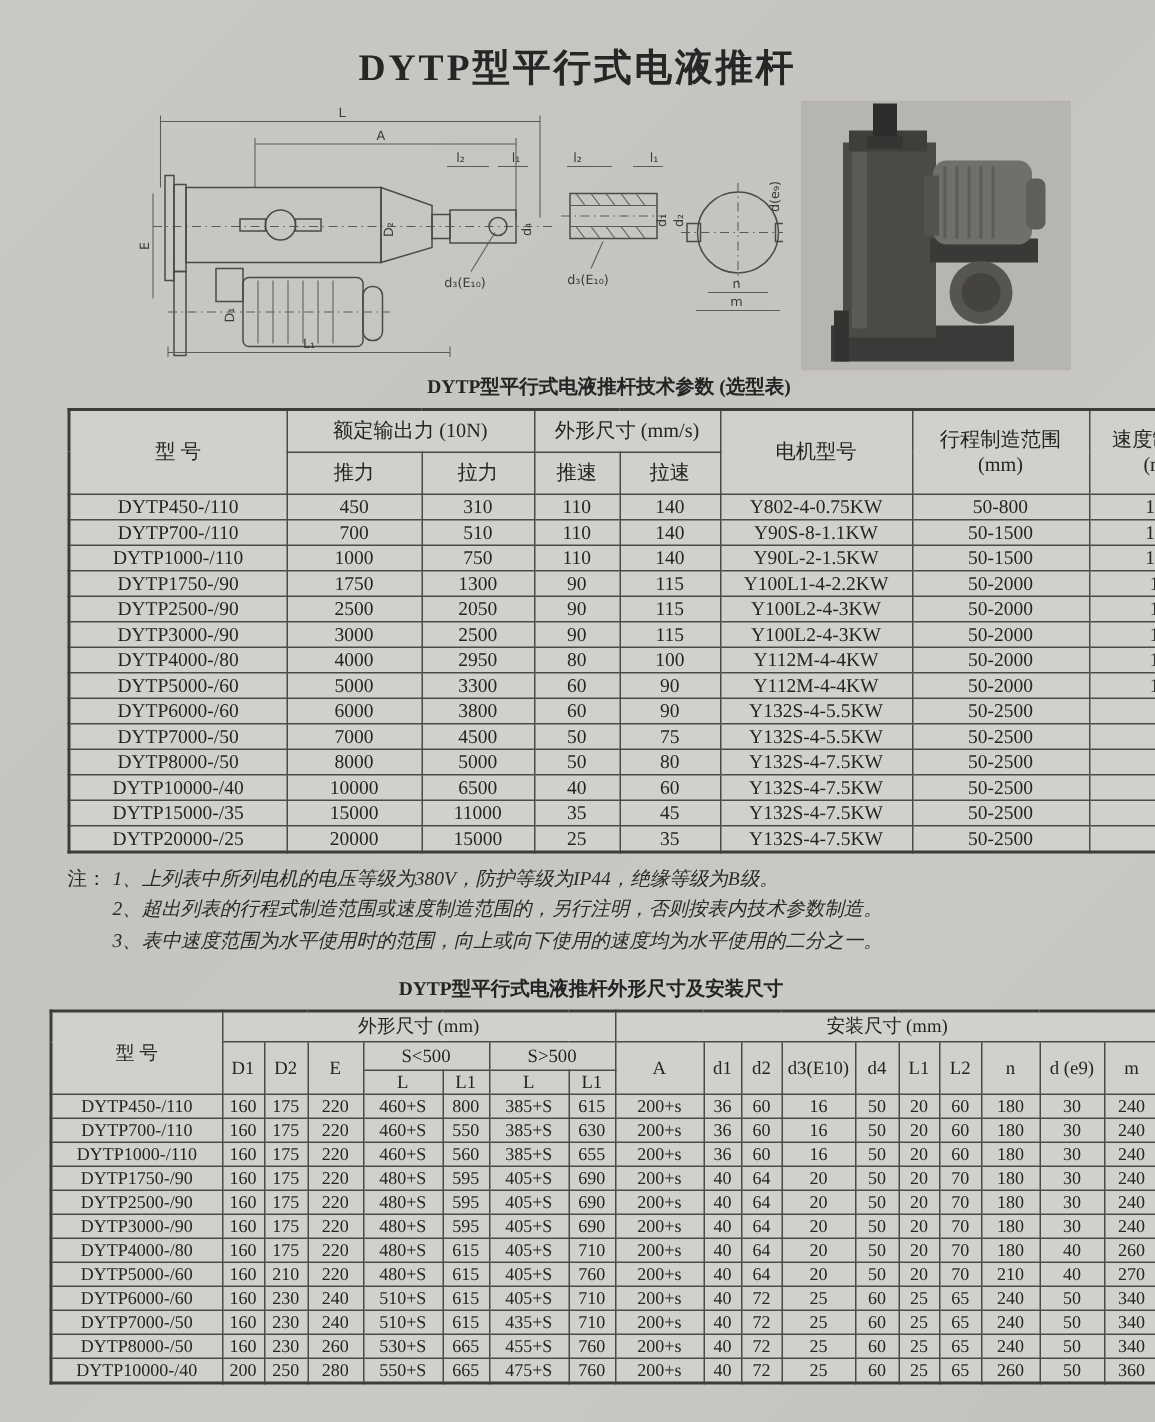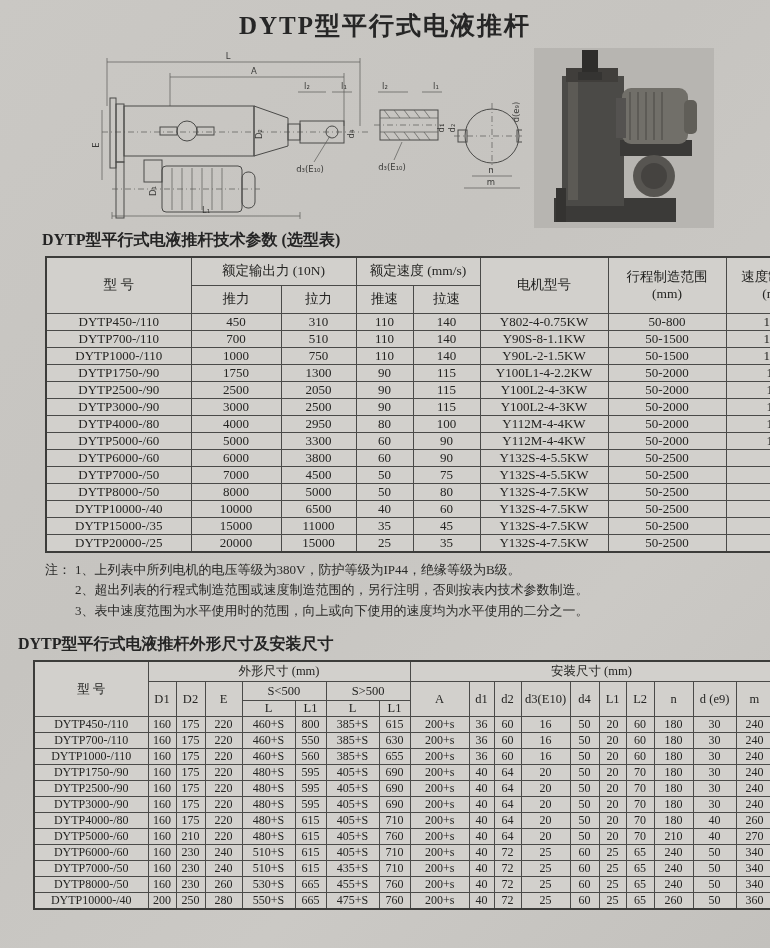--- a/index.html
+++ b/index.html
@@ -4,52 +4,52 @@
 <style>
   * { margin:0; padding:0; box-sizing:border-box; }
   html,body { background:#9a9894; }
   .page {
     position:relative; width:770px; height:948px; margin:0 auto;
     background:linear-gradient(135deg,#cac8c4 0%, #c6c4c0 40%, #cbc9c5 70%, #c3c1bd 100%);
     font-family:"Liberation Serif","DejaVu Serif",serif;
     color:#1f1f1f; overflow:hidden;
   }
   .title {
-    padding-top:9px; text-align:center; font-size:25px; font-weight:bold;
+    padding-top:28px; text-align:center; font-size:25px; font-weight:bold;
     letter-spacing:2px; color:#262626;
   }
   .figure-row { position:relative; height:172px; margin-top:6px; }
   .tech-drawing { position:absolute; left:92px; top:0; }
   .photo { position:absolute; left:534px; top:0; }
   .svg-line { stroke:#4a4a48; stroke-width:1; fill:none; }
   .svg-thin { stroke:#5a5a58; stroke-width:0.7; fill:none; }
   .svg-dash { stroke:#5a5a58; stroke-width:0.7; fill:none; stroke-dasharray:6 3 1 3; }
   .svg-label { font-family:"DejaVu Sans","Liberation Sans",sans-serif; font-size:8.5px; fill:#3a3a38; }
-  .section-title { font-size:16px; font-weight:bold; color:#242424; }
+  .section-title { font-size:13px; font-weight:bold; color:#242424;text-align:center; }
   .sec1-title { margin:10px 0 5px 42px; }
   .sec2-title { margin:12px 0 5px 18px; }
   table { border-collapse:collapse; table-layout:fixed; background:#d2d0cc; }
   .spec-table { margin-left:45px; width:692px; border:2px solid #3c3c3a; }
   .dim-table  { margin-left:33px; width:727px; border:2px solid #3c3c3a; }
   th, td {
     border:1px solid #4a4a48; text-align:center; vertical-align:middle;
     overflow:hidden; white-space:nowrap; color:#242422;
   }
   th { font-weight:normal; white-space:pre-line; }
   .spec-table th { font-size:13.5px; height:28px;margin-left:32px; }
   .spec-table td { font-size:13px; height:16px; padding:0 2px; }
   .dim-table th  { font-size:12.5px; }
   .dim-table thead tr:nth-child(1) th { height:21px;font-family:Liberation Serif, serif; }
   .dim-table thead tr:nth-child(2) th { height:19px; }
   .dim-table thead tr:nth-child(3) th { height:15px; }
   .dim-table td  { font-size:12px; height:15px; padding:0 1px; }
   .notes { display:flex; margin:7px 0 0 45px; width:660px; font-size:13px; line-height:1.6; color:#2a2a28; }
   .notes-label { flex:0 0 30px; }
   .notes-list { flex:1; }
-  .note-line { text-indent:0; }
+  .note-line { text-indent:0;font-style:italic; }
 </style>
 </head>
 <body>
 
 <div class="page">
 
   <h1 class="title">DYTP型平行式电液推杆</h1>
 
   <div class="figure-row">
 
@@ -182,21 +182,21 @@
         <col style="width:57px">
       <col style="width:67px">
         <col style="width:128px">
         <col style="width:118px">
         <col style="width:112px">
     </colgroup>
     <thead>
       <tr>
         <th rowspan="2">型 号</th>
         <th colspan="2">额定输出力 (10N)</th>
-        <th colspan="2">额定速度 (mm/s)</th>
+        <th colspan="2">外形尺寸 (mm/s)</th>
         <th rowspan="2">电机型号</th>
         <th rowspan="2">行程制造范围
 (mm)</th>
         <th rowspan="2">速度制造范围
 (mm/s)</th>
       </tr>
       <tr>
         <th>推力</th>
         <th>拉力</th>
         <th>推速</th>

